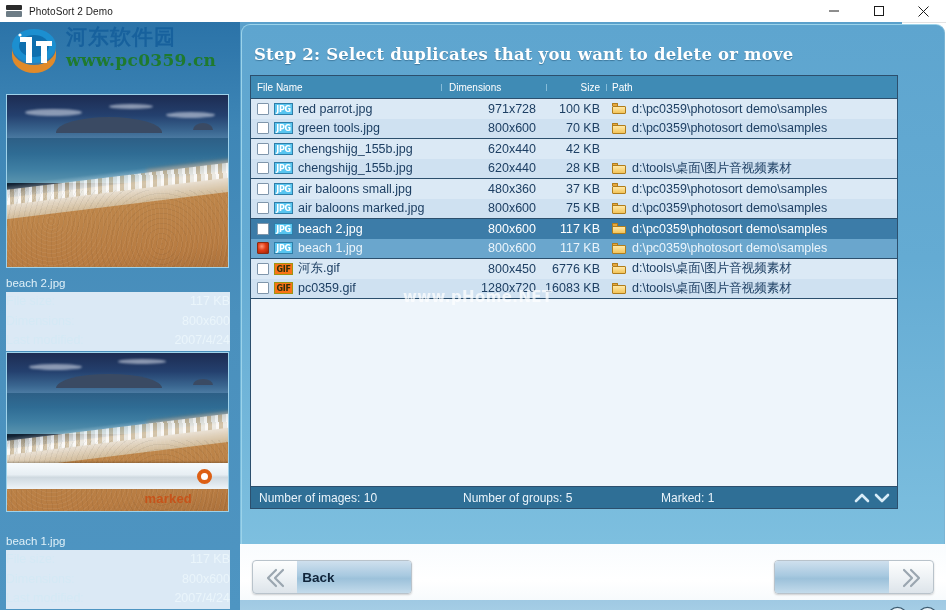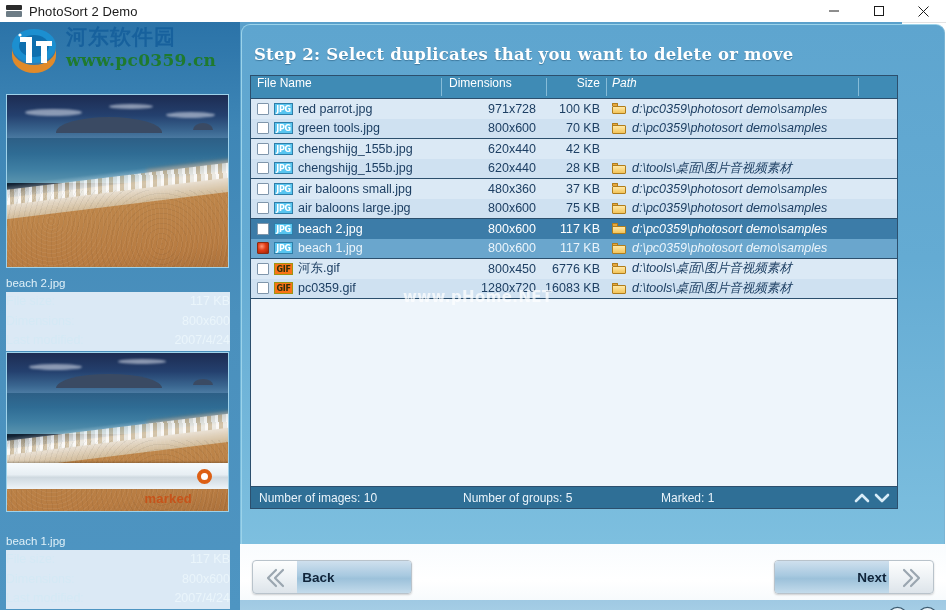--- a/index.html
+++ b/index.html
@@ -13,21 +13,21 @@
 
   
   .titlebar{
     position:absolute;left:0;top:0;width:946px;height:22px;
     background:#ffffff;border-bottom:1px solid #e3e3e3;
     display:flex;align-items:center;
   }
   .tb-icon{width:16px;height:12px;margin-left:6px;margin-right:7px;position:relative;}
   .tb-icon .r1{position:absolute;left:0;top:0;width:16px;height:5px;background:#2b2b2b;border-radius:1px;}
   .tb-icon .r2{position:absolute;left:0;top:6px;width:16px;height:6px;background:#6d7c86;border-radius:1px;}
-  .tb-title{font-size:13px;color:#1b1b1b;letter-spacing:.1px;}
+  .tb-title{font-size:10px;color:#1b1b1b;letter-spacing:.1px;}
   .tb-btns{margin-left:auto;display:flex;height:22px;}
   .tb-btn{width:45px;height:22px;display:flex;align-items:center;justify-content:center;color:#1c1c1c;}
   .tb-btn svg{display:block;}
 
   
   .sidebar{
     position:absolute;left:0;top:22px;width:240px;height:588px;
     background:linear-gradient(180deg,#2b73a8 0%,#3e86b6 18%,#4a90bd 50%,#4e95c2 100%);
   }
   .logo{
@@ -113,21 +113,21 @@
     text-shadow:0 1px 1px rgba(0,40,70,.35);
   }
 
   
   .table-wrap{
     position:absolute;left:8px;top:50px;width:648px;height:434px;
     background:#eef5fb;border:1px solid #2c4f6d;box-sizing:border-box;overflow:hidden;
   }
   .thead{
     display:flex;height:22px;background:#3f8bb5;
-    border-bottom:1px solid #2c4f6d;color:#ffffff;font-size:12px;
+    border-bottom:1px solid #2c4f6d;color:#ffffff;font-size:10px;align-items:center;
   }
   .th{padding:0 6px;box-sizing:border-box;position:relative;white-space:nowrap;overflow:hidden;}
   .th + .th::before{content:"";position:absolute;left:0;top:2px;bottom:2px;width:1px;background:#86bcd8;}
   .th.c-name{width:190px;}
   .th.c-dim{width:105px;text-align:left;padding-left:8px;}
   .th.c-size{width:60px;text-align:right;}
   .th.c-path{width:252px;}
   .th.c-tail{flex:1;}
 
   .tbody{position:relative;}
@@ -138,21 +138,21 @@
     background:#dbe9f5;
   }
   .row.alt{background:#cfe1f1;}
   .row.sel-dark{background:#3c7ca8;color:#ffffff;}
   .row.sel-light{background:#6aa6cd;color:#eaf4fb;}
 
   .cell{padding:0 6px;box-sizing:border-box;white-space:nowrap;overflow:hidden;display:flex;align-items:center;}
   .c-name{width:190px;}
   .c-dim{width:105px;justify-content:flex-end;padding-right:10px;}
   .c-size{width:60px;justify-content:flex-end;}
-  .c-path{width:252px;font-style:italic;}
+  .c-path{width:252px;}
   .c-tail{flex:1;}
 
   .chk{
     width:12px;height:12px;border:1px solid #7f96ab;background:#ffffff;
     margin-right:5px;flex:0 0 auto;box-sizing:border-box;border-radius:1px;
   }
   .chk.marked{border:1px solid #8a2b13;background:radial-gradient(circle at 38% 34%,#ff9a7a 0%,#e23b14 45%,#9d2408 100%);}
   .ftype{
     font-size:8px;font-weight:bold;font-family:"DejaVu Sans",sans-serif;
     width:19px;height:12px;line-height:12px;text-align:center;margin-right:5px;flex:0 0 auto;
@@ -431,21 +431,21 @@
                     <span class="bd"></span>
                   </span>
                   <span>d:\pc0359\photosort demo\samples</span>
                 </div>
                 <div class="cell c-tail"></div>
               </div>
               <div class="row alt">
                 <div class="cell c-name">
                   <span class="chk"></span>
                   <span class="ftype jpg">JPG</span>
-                  <span class="fname">air baloons large.jpg</span>
+                  <span class="fname">air baloons marked.jpg</span>
                 </div>
                 <div class="cell c-dim">800x600</div>
                 <div class="cell c-size">75 KB</div>
                 <div class="cell c-path">
                   <span class="folder">
                     <span class="tab"></span>
                     <span class="bd"></span>
                   </span>
                   <span>d:\pc0359\photosort demo\samples</span>
                 </div>
@@ -555,21 +555,20 @@
           <svg width="26" height="22" viewBox="0 0 26 22">
             <path d="M13 3 L5 11 L13 19" fill="none" stroke="#9aa6b0" stroke-width="2.2" stroke-linecap="round" stroke-linejoin="round"></path>
             <path d="M20 3 L12 11 L20 19" fill="none" stroke="#9aa6b0" stroke-width="2.2" stroke-linecap="round" stroke-linejoin="round"></path>
           </svg>
         </div>
         <div class="lab">Back</div>
       </div>
 
       <div class="navbtn" id="btn-next">
         <div class="fill"></div>
-        <div class="lab">Next</div>
         <div class="chev">
           <svg width="26" height="22" viewBox="0 0 26 22">
             <path d="M7 3 L15 11 L7 19" fill="none" stroke="#9aa6b0" stroke-width="2.2" stroke-linecap="round" stroke-linejoin="round"></path>
             <path d="M14 3 L22 11 L14 19" fill="none" stroke="#9aa6b0" stroke-width="2.2" stroke-linecap="round" stroke-linejoin="round"></path>
           </svg>
         </div>
       </div>
     </div>
 
     <div class="bottombar">

